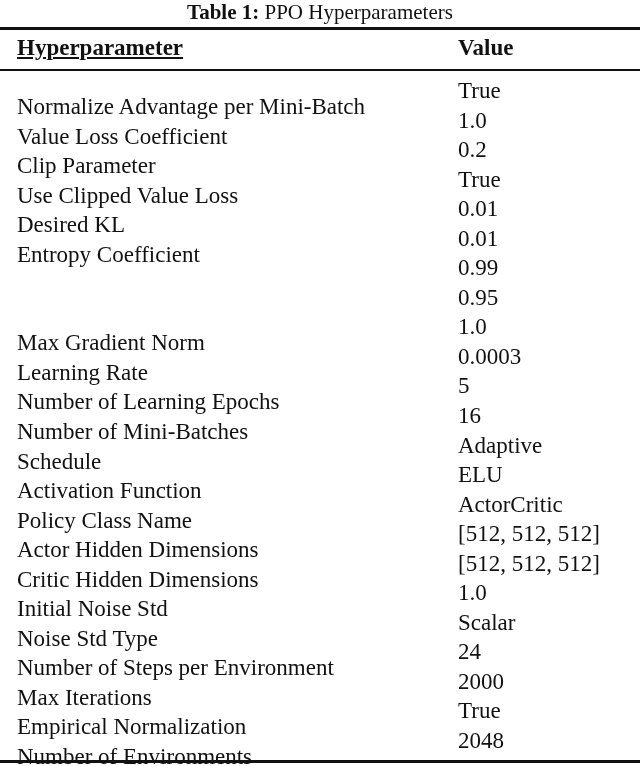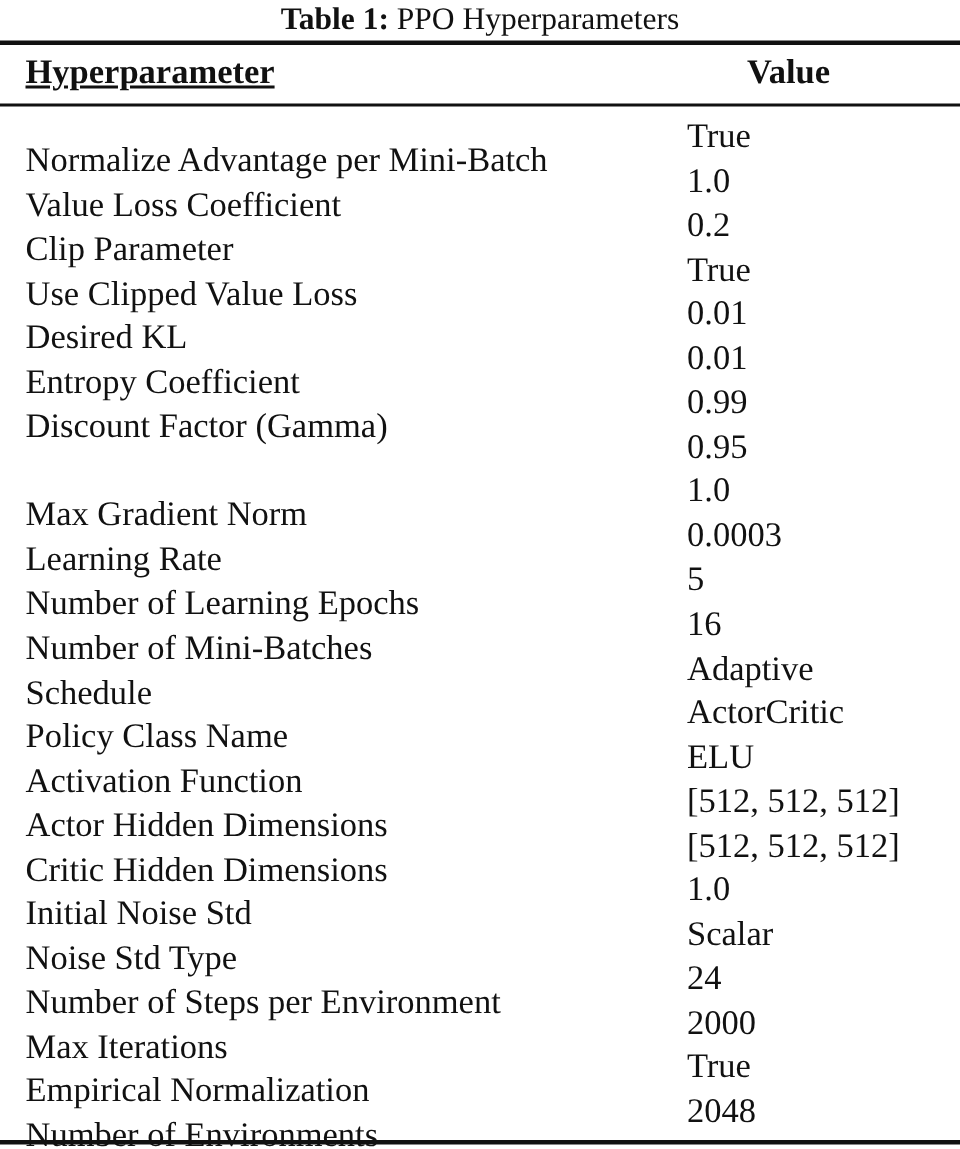--- a/index.html
+++ b/index.html
@@ -7,21 +7,21 @@
          font-family:"Liberation Serif", "DejaVu Serif", serif; color:#111; }
   .caption { position:absolute; top:0; left:0; width:640px; text-align:center;
              font-size:21px; line-height:24px; }
   .caption b { font-weight:bold; }
   .rule { position:absolute; left:0; width:640px; background:#111; }
   .rule.top { top:27px; height:3px; }
   .rule.mid { top:69px; height:2px; }
   .rule.bot { top:760px; height:3px; }
   .hdr { position:absolute; top:33px; font-size:23px; font-weight:bold; line-height:30px; }
   .hdr.c1 { left:17px;text-decoration:underline; }
-  .hdr.c2 { left:458px;margin-left:40px; }
+  .hdr.c2 { left:458px; }
   .rows { position:absolute; top:76px; left:0; width:640px; }
   .row { height:29.55px; position:relative; font-size:23px; line-height:30px; }
   .row .k { position:absolute; left:17px; white-space:nowrap;margin-top:16px; }
   .row .v { position:absolute; left:458px; white-space:nowrap; }
 </style>
 </head>
 <body>
 
 <div class="caption">
   <b>Table 1:</b>
@@ -52,21 +52,20 @@
     </div>
     <div class="row">
       <span class="k">Desired KL</span>
       <span class="v">0.01</span>
     </div>
     <div class="row">
       <span class="k">Entropy Coefficient</span>
       <span class="v">0.01</span>
     </div>
     <div class="row">
-      <span class="k">Discount Factor (Gamma)</span>
       <span class="v">0.99</span>
     </div>
     <div class="row">
       <span class="v">0.95</span>
     </div>
     <div class="row">
       <span class="k">Max Gradient Norm</span>
       <span class="v">1.0</span>
     </div>
     <div class="row">
@@ -79,26 +78,26 @@
     </div>
     <div class="row">
       <span class="k">Number of Mini-Batches</span>
       <span class="v">16</span>
     </div>
     <div class="row">
       <span class="k">Schedule</span>
       <span class="v">Adaptive</span>
     </div>
     <div class="row">
+      <span class="k">Activation Function</span>
+      <span class="v">ELU</span>
+    </div>
+    <div class="row">
       <span class="k">Policy Class Name</span>
       <span class="v">ActorCritic</span>
-    </div>
-    <div class="row">
-      <span class="k">Activation Function</span>
-      <span class="v">ELU</span>
     </div>
     <div class="row">
       <span class="k">Actor Hidden Dimensions</span>
       <span class="v">[512, 512, 512]</span>
     </div>
     <div class="row">
       <span class="k">Critic Hidden Dimensions</span>
       <span class="v">[512, 512, 512]</span>
     </div>
     <div class="row">

